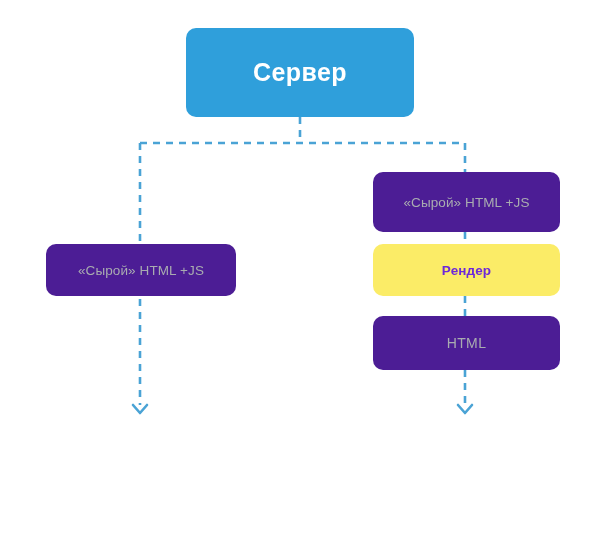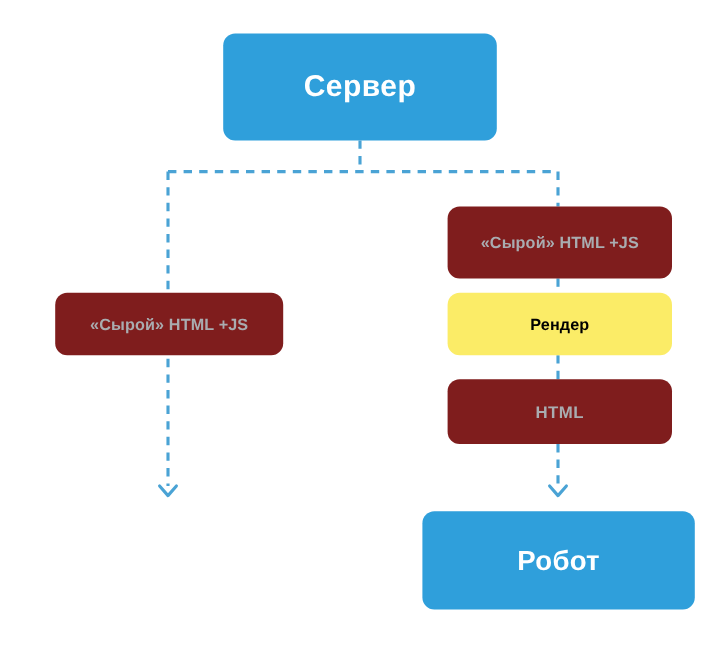--- a/index.html
+++ b/index.html
@@ -35,29 +35,29 @@
     text-align: left;
     z-index: 2;
   }
   .node-primary {
     background: #2f9fdb;
     border-radius: 10px;
     color: #ffffff;
     font-weight: bold;
   }
   .node-muted {
-    background: #7f1d1d;
+    background: #4c1d95;
     border-radius: 10px;
     color: #a9acb0;
-    font-weight: bold;
+    font-weight: normal;
   }
   .node-highlight {
     background: #fbec67;
     border-radius: 10px;
-    color: #000000;
+    color: #6d28d9;
     font-weight: bold;
   }
   #node-server {
     left: 186px;
     top: 28px;
     width: 228px;
     height: 89px;
     font-size: 25px;
     letter-spacing: 0.4px;
   }
@@ -145,17 +145,14 @@
 
   <div class="node node-muted" id="node-html">
     <span>HTML</span>
   </div>
 
   <div class="node node-muted" id="node-raw-left">
     <span>«Сырой» HTML +JS</span>
   </div>
 
 
-  <div class="node node-primary" id="node-robot">
-    <span>Робот</span>
-  </div>
 
 </div>
 
 </body></html>

